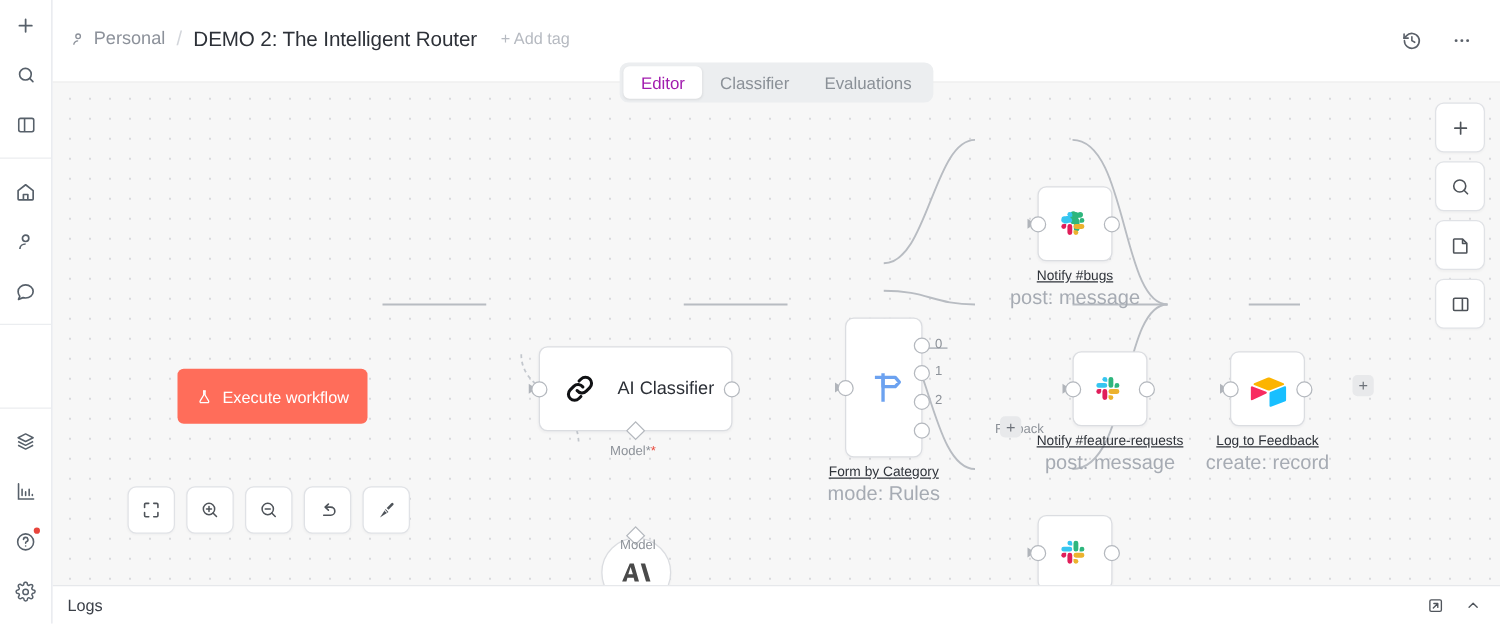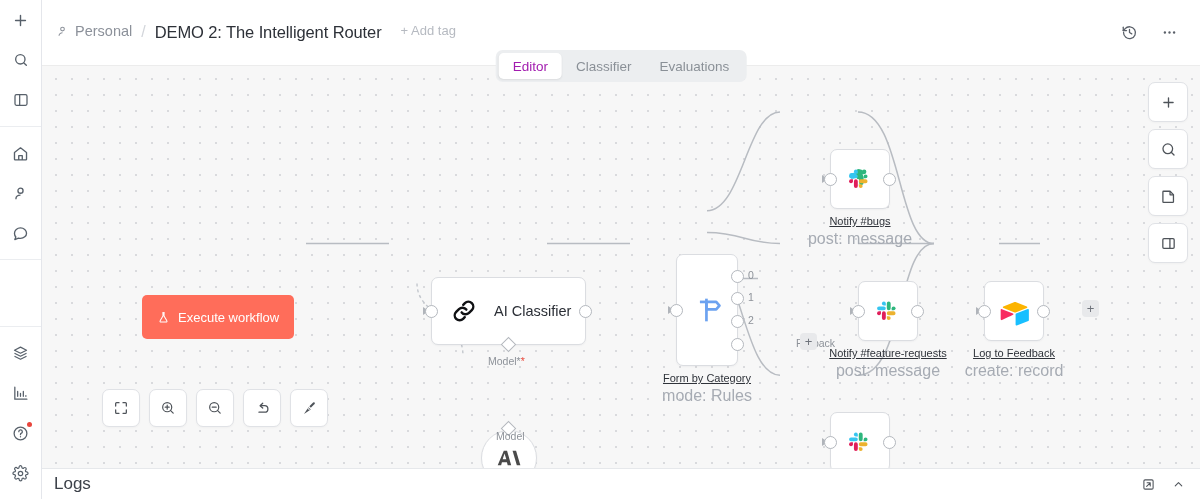--- a/index.html
+++ b/index.html
@@ -150,21 +150,21 @@
     border-radius: 7px; display: flex; align-items: center; justify-content: center;
     cursor: pointer; color: #4e5359; box-shadow: 0 1px 2px rgba(16,24,40,.03);
   }
 
   
   .logs {
     position: absolute; left: 0; right: 0; bottom: 0; height: 31px;
     background: #fff; border-top: 1px solid #e6e8eb;
     display: flex; align-items: center; padding: 0 12px; z-index: 25;
   }
-  .logs-title { font-size: 17px; color: #3c4149; cursor: pointer; }
+  .logs-title { font-size: 13px; color: #3c4149; cursor: pointer; }
   .logs-right { margin-left: auto; display: flex; align-items: center; gap: 10px; }
   .logs-ic {
     width: 20px; height: 20px; display: flex; align-items: center; justify-content: center;
     color: #50555c; cursor: pointer; border-radius: 4px;
   }
 </style>
 </head>
 <body>
 
 <div id="app">

